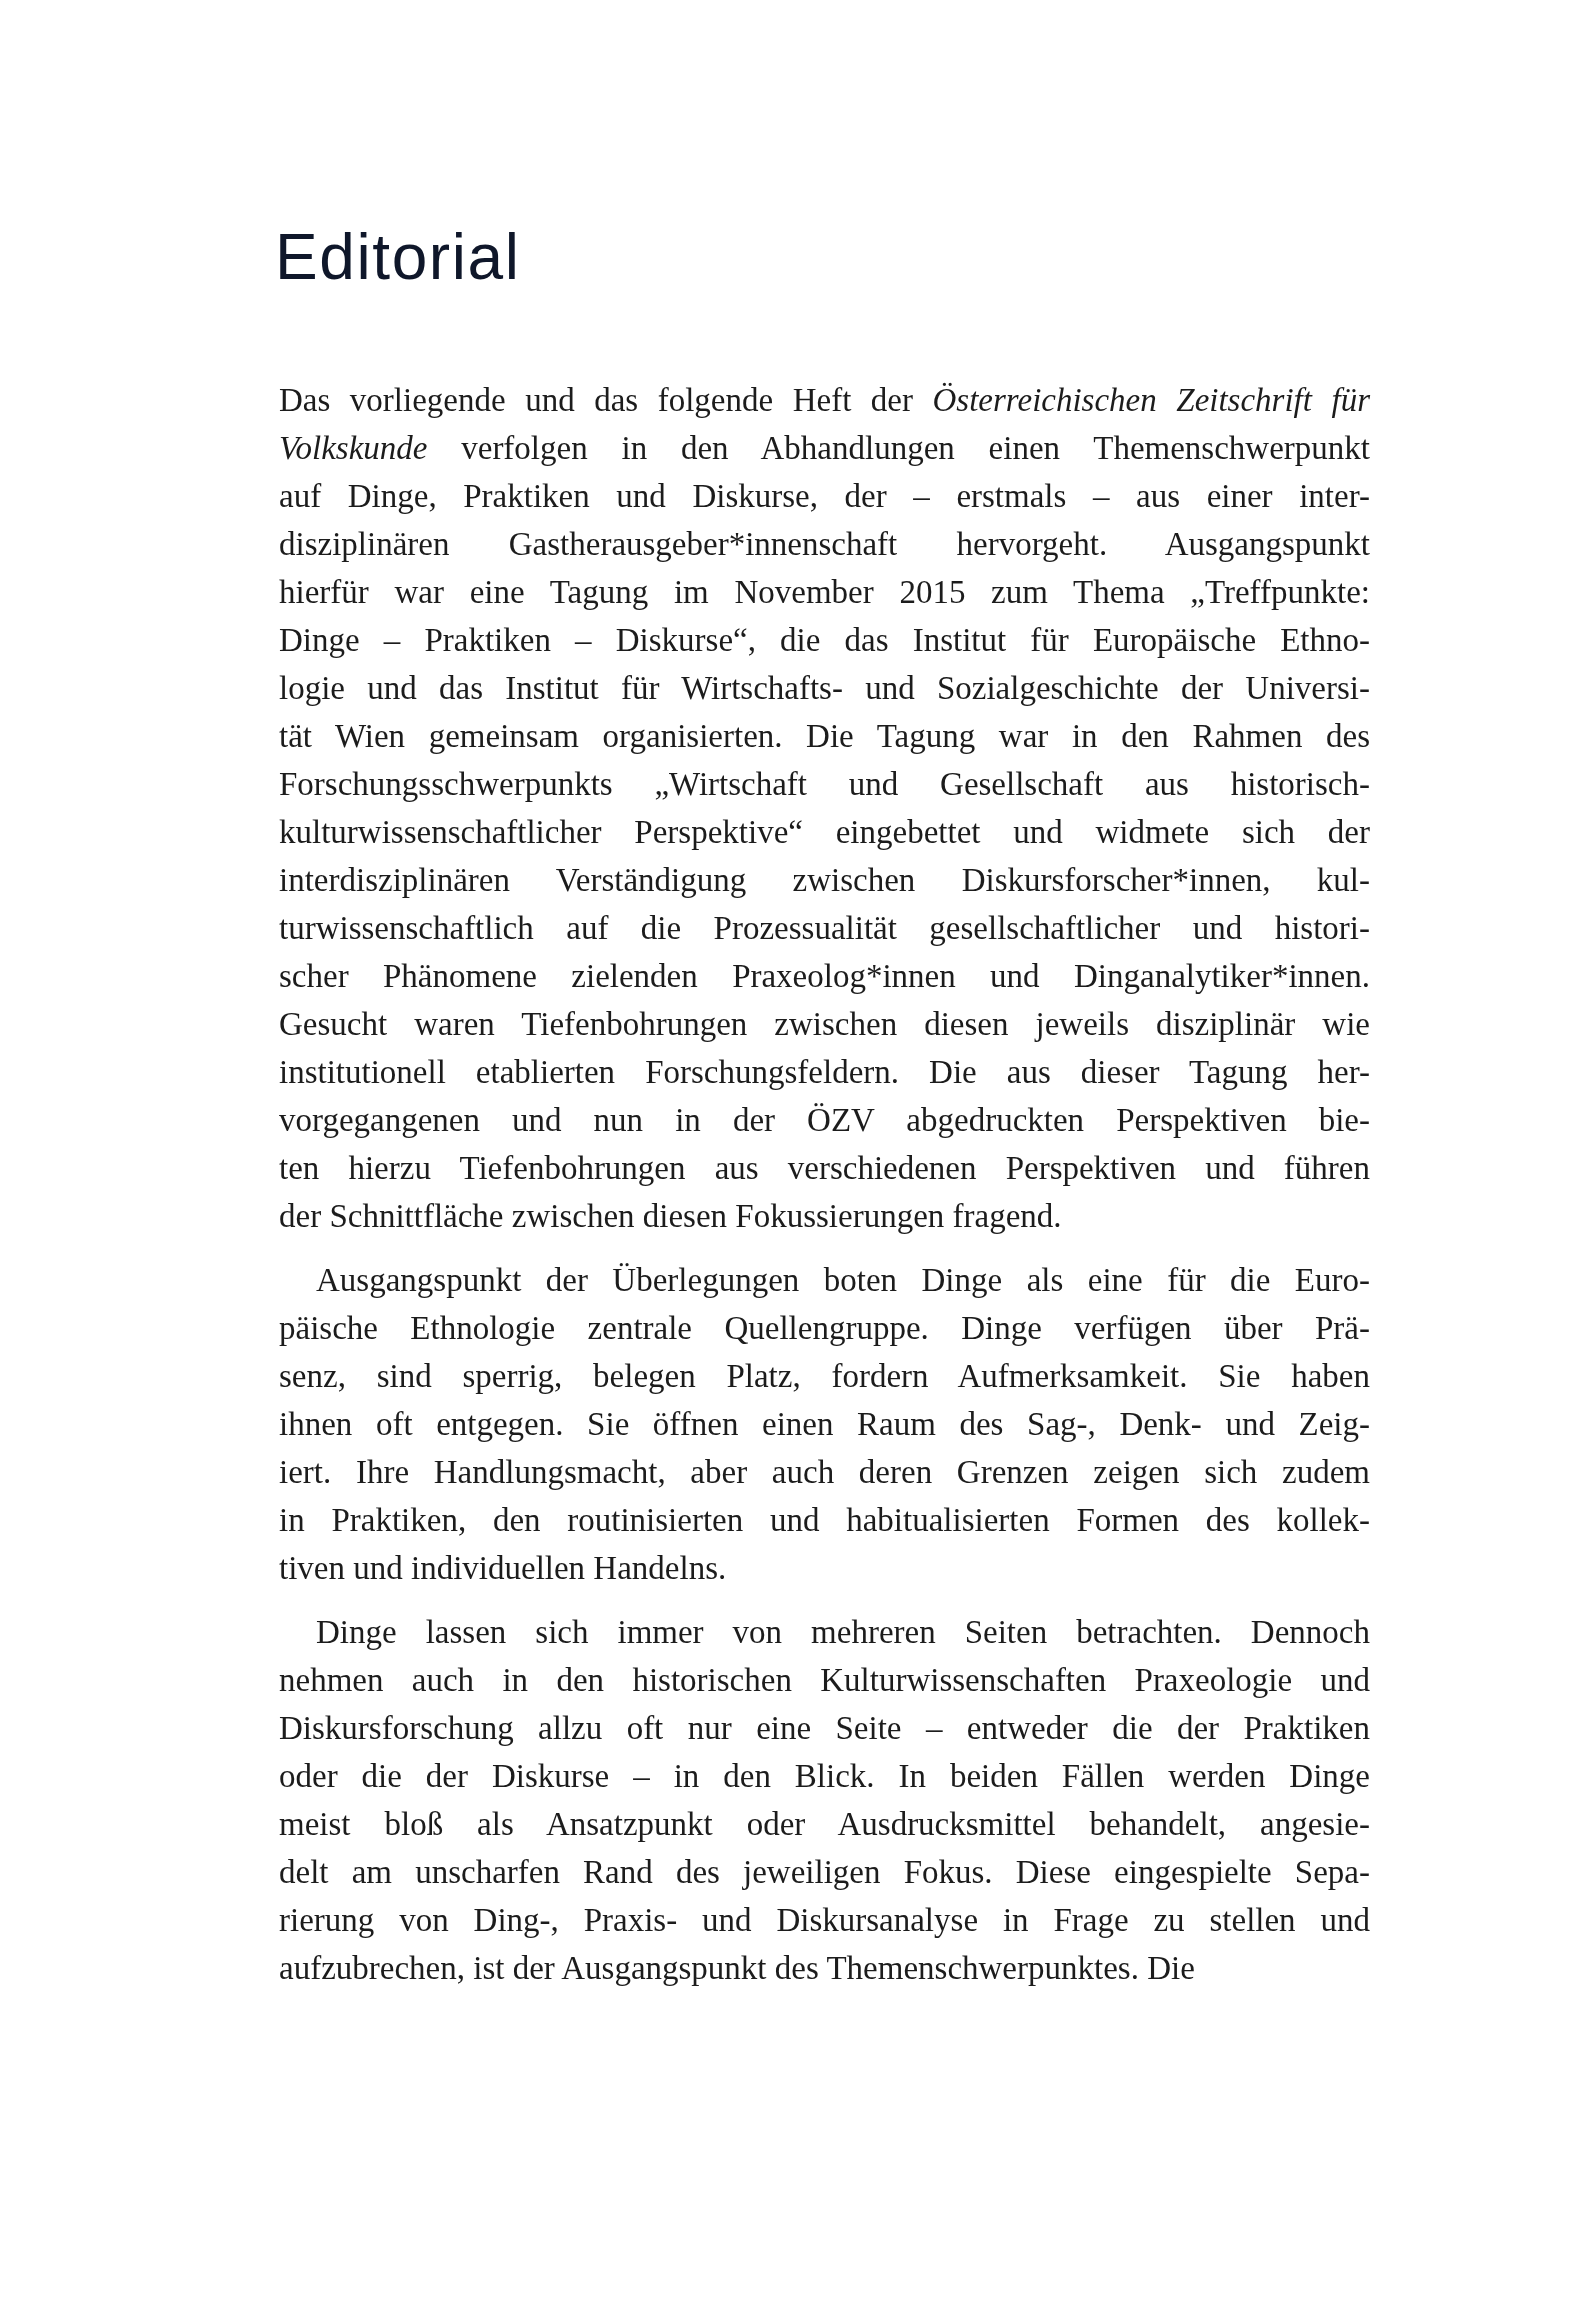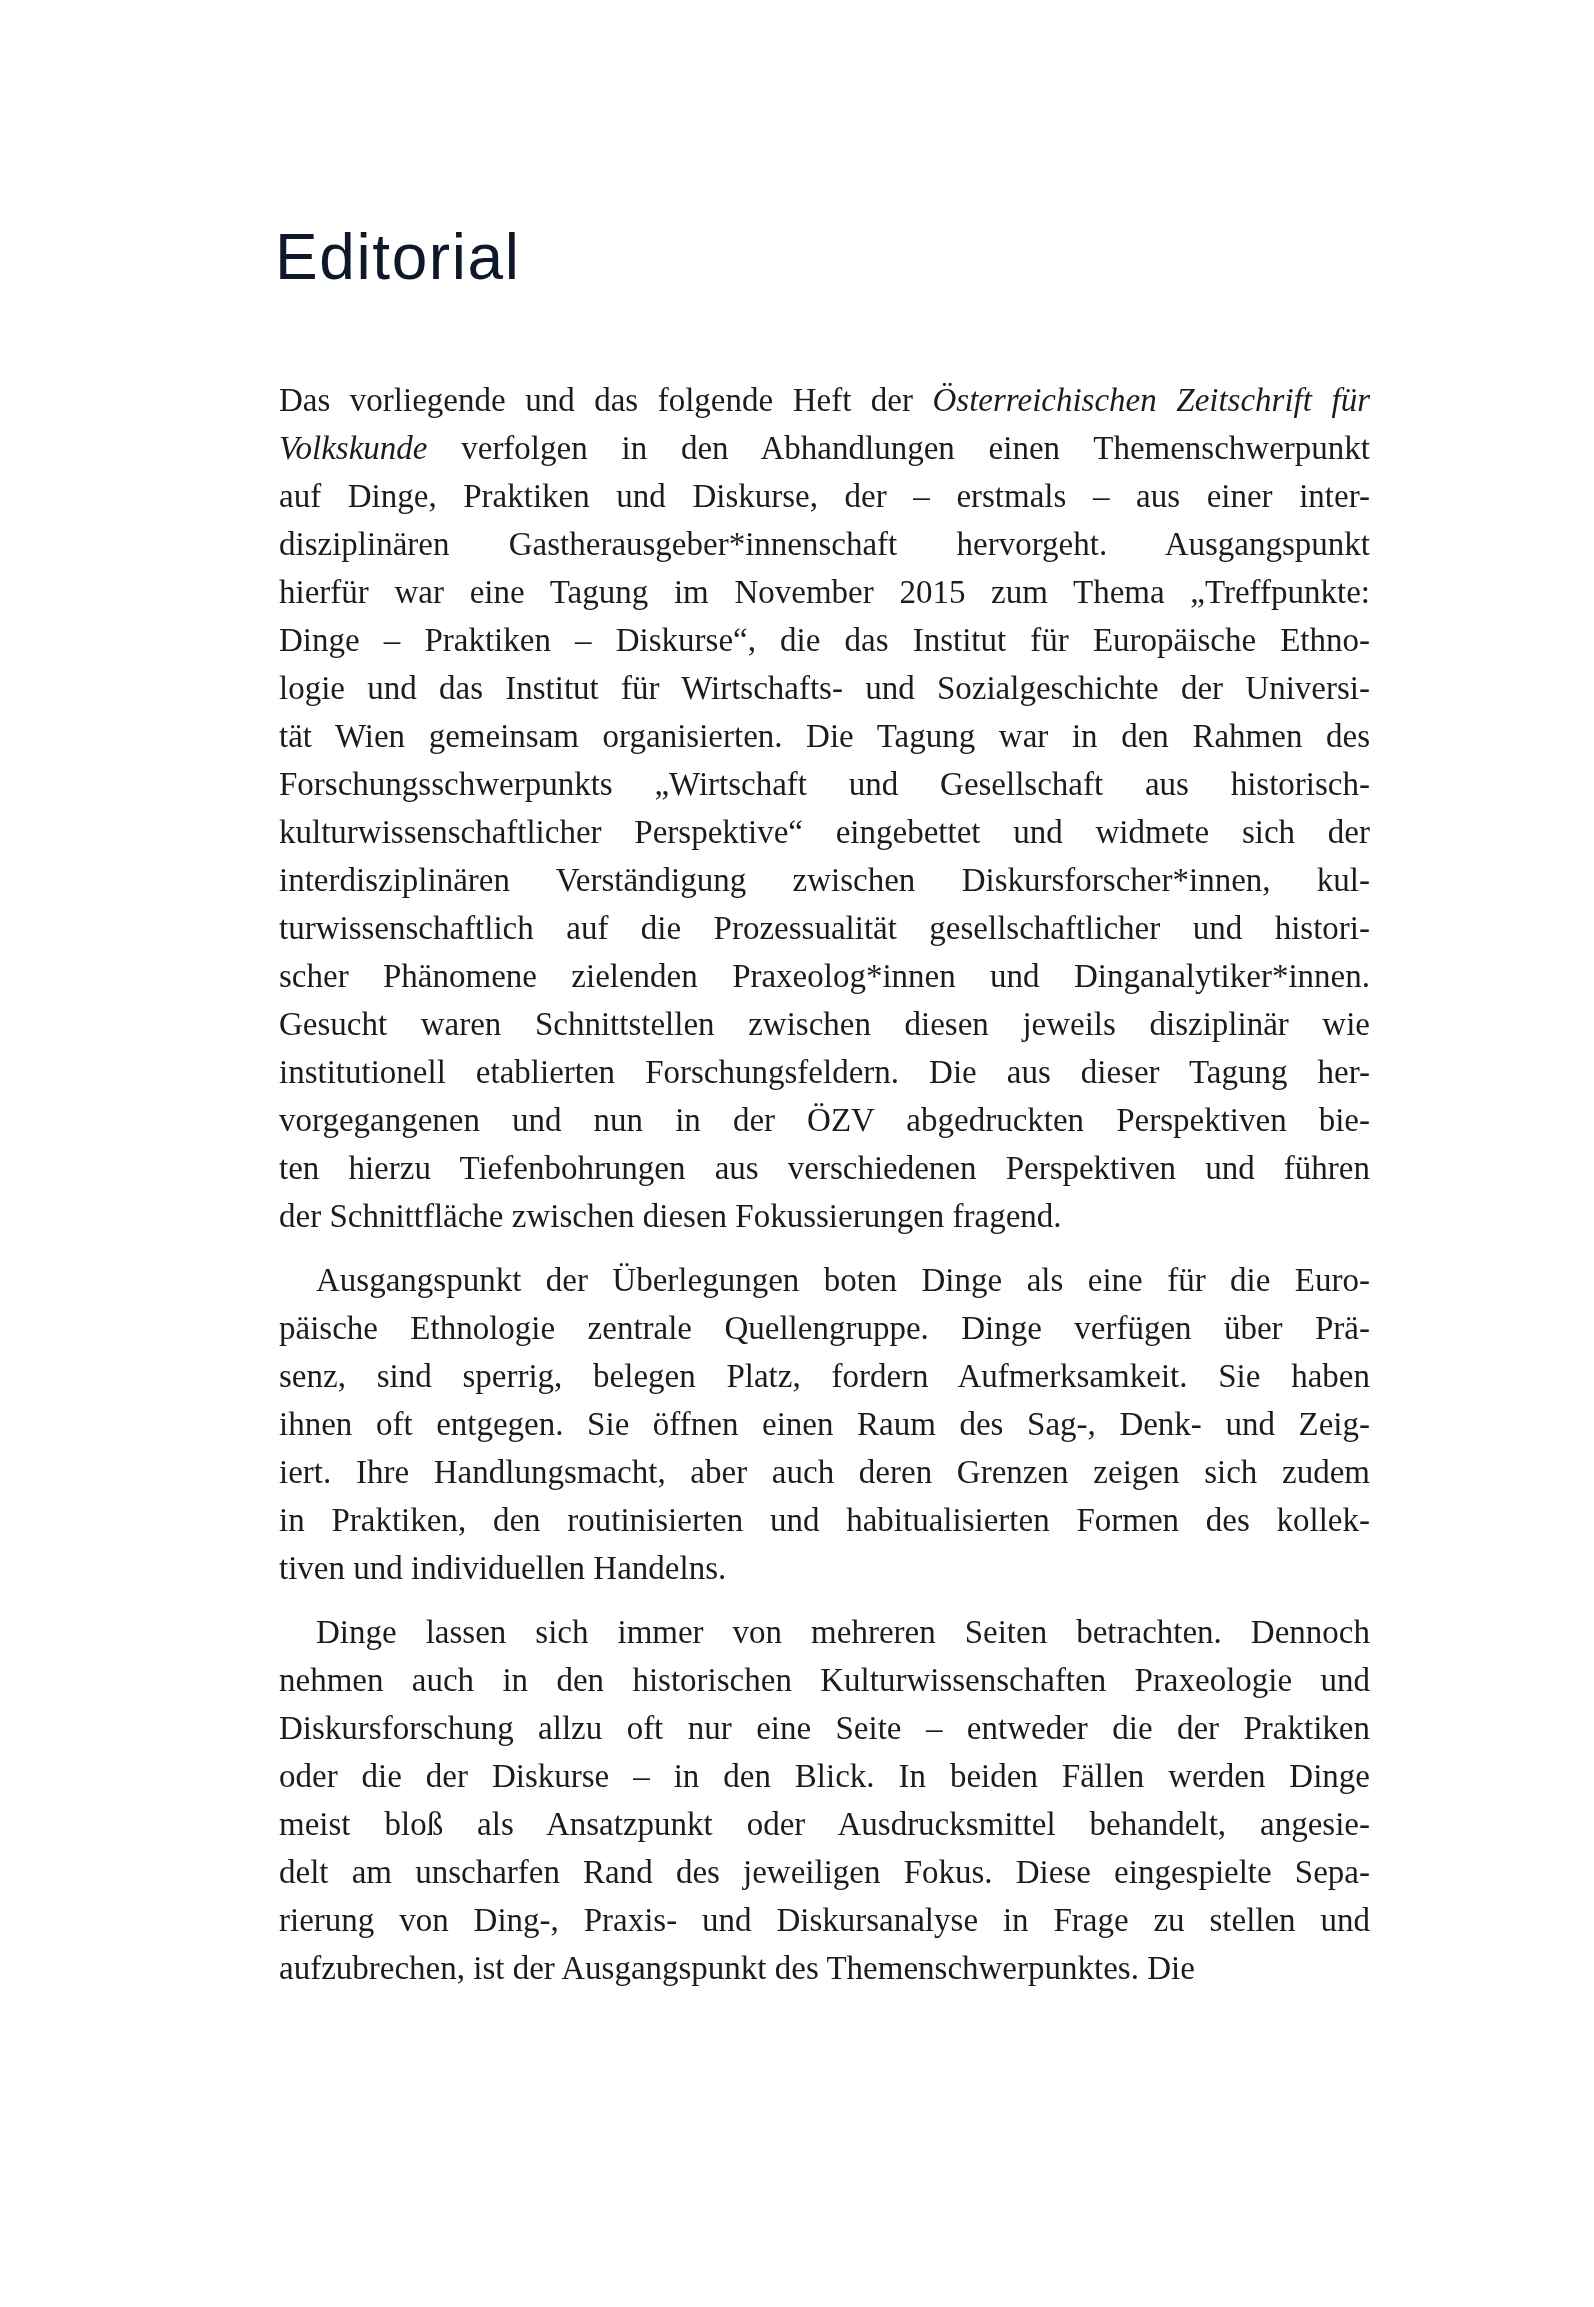--- a/index.html
+++ b/index.html
@@ -64,21 +64,21 @@
         <div class="line"><span>disziplinären Gastherausgeber*innenschaft hervorgeht. Ausgangspunkt</span></div>
         <div class="line"><span>hierfür war eine Tagung im November 2015 zum Thema „Treffpunkte:</span></div>
         <div class="line"><span>Dinge – Praktiken – Diskurse“, die das Institut für Europäische Ethno-</span></div>
         <div class="line"><span>logie und das Institut für Wirtschafts- und Sozialgeschichte der Universi-</span></div>
         <div class="line"><span>tät Wien gemeinsam organisierten. Die Tagung war in den Rahmen des</span></div>
         <div class="line"><span>Forschungsschwerpunkts „Wirtschaft und Gesellschaft aus historisch-</span></div>
         <div class="line"><span>kulturwissenschaftlicher Perspektive“ eingebettet und widmete sich der</span></div>
         <div class="line"><span>interdisziplinären Verständigung zwischen Diskursforscher*innen, kul-</span></div>
         <div class="line"><span>turwissenschaftlich auf die Prozessualität gesellschaftlicher und histori-</span></div>
         <div class="line"><span>scher Phänomene zielenden Praxeolog*innen und Dinganalytiker*innen.</span></div>
-        <div class="line"><span>Gesucht waren Schnittstellen zwischen diesen jeweils disziplinär wie</span></div>
+        <div class="line"><span>Gesucht waren Tiefenbohrungen zwischen diesen jeweils disziplinär wie</span></div>
         <div class="line"><span>institutionell etablierten Forschungsfeldern. Die aus dieser Tagung her-</span></div>
         <div class="line"><span>vorgegangenen und nun in der ÖZV abgedruckten Perspektiven bie-</span></div>
         <div class="line"><span>ten hierzu Tiefenbohrungen aus verschiedenen Perspektiven und führen</span></div>
         <div class="line last"><span>der Schnittfläche zwischen diesen Fokussierungen fragend.</span></div>
       </div>
       <div class="para">
         <div class="line indent"><span>Ausgangspunkt der Überlegungen boten Dinge als eine für die Euro-</span></div>
         <div class="line"><span>päische Ethnologie zentrale Quellengruppe. Dinge verfügen über Prä-</span></div>
         <div class="line"><span>senz, sind sperrig, belegen Platz, fordern Aufmerksamkeit. Sie haben</span></div>
         <div class="line"><span>ihnen oft entgegen. Sie öffnen einen Raum des Sag-, Denk- und Zeig-</span></div>

